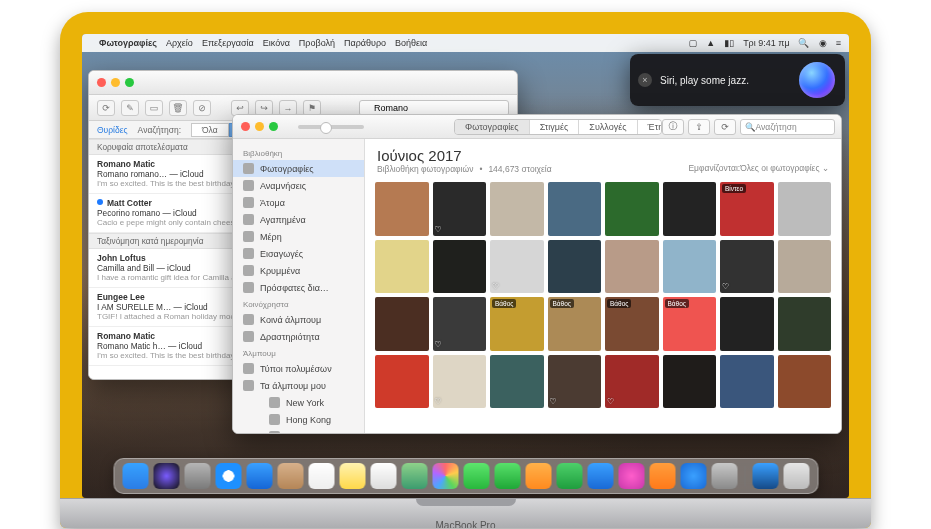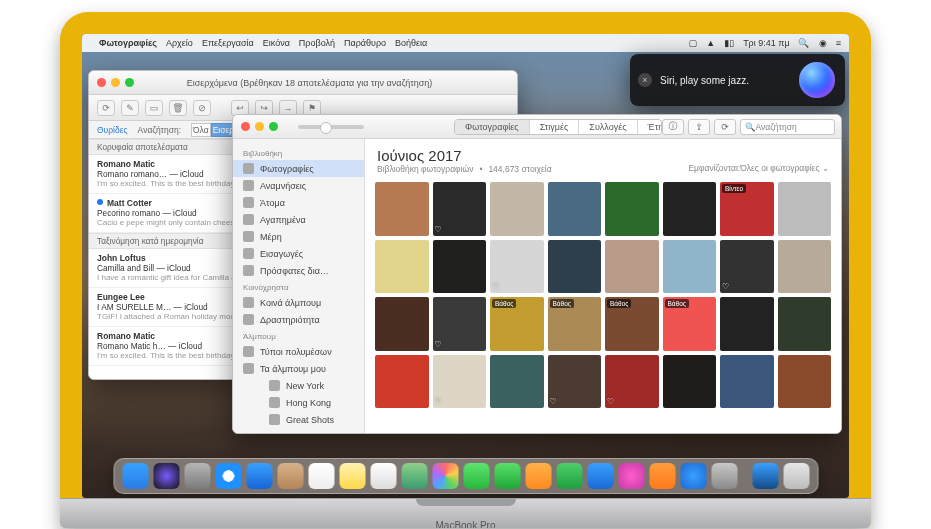--- a/index.html
+++ b/index.html
@@ -19,21 +19,21 @@
   
   .mail{top:36px;left:6px;width:430px;height:310px}
   .mail .titlebar{height:24px;background:linear-gradient(#fbfbfb,#e6e6e6);display:flex;align-items:center;font-size:9px;color:#555;border-bottom:1px solid #cfcfcf}
   .mail .titlebar .title{flex:1;text-align:center;padding-right:40px}
   .mail .toolbar{height:26px;background:linear-gradient(#fafafa,#e8e8e8);border-bottom:1px solid #d0d0d0;display:flex;align-items:center;gap:6px;padding:0 8px;font-size:10px;color:#666}
   .mail .tb-btn{width:18px;height:16px;border:1px solid #c9c9c9;border-radius:3px;background:#f5f5f5;display:flex;align-items:center;justify-content:center;font-size:9px;color:#777}
   .mail .search{margin-left:auto;width:150px}
   .mail .search input{width:100%;height:16px;border:1px solid #c7c7c7;border-radius:3px;font-size:9px;padding:0 14px;background:#fff}
   .mail .filterbar{height:18px;background:#f4f4f4;border-bottom:1px solid #d6d6d6;display:flex;align-items:center;gap:10px;padding:0 8px;font-size:8.5px;color:#666}
   .mail .filterbar .seg{display:flex;gap:0}
-  .mail .filterbar .seg span{padding:1px 1px;border:1px solid #c8c8c8;background:#fff}
+  .mail .filterbar .seg span{padding:1px 10px;border:1px solid #c8c8c8;background:#fff}
   .mail .filterbar .seg .act{background:#6aa7e8;color:#fff;border-color:#5a95d4}
   .mail .body{display:flex;height:calc(100% - 68px)}
   .mail .list{width:100%;overflow:hidden;font-size:8.5px;color:#333;background:#fff}
   .mail .hsec{background:#efefef;padding:2px 8px;font-size:8.3px;color:#666;border-top:1px solid #e0e0e0;border-bottom:1px solid #e0e0e0;display:flex;justify-content:space-between}
   .mail .msg{padding:4px 8px;border-bottom:1px solid #eee}
   .mail .msg .row1{display:flex;justify-content:space-between}
   .mail .msg .from{font-weight:600}
   .mail .msg .time{color:#888}
   .mail .msg .sub{color:#333;font-size:8.3px;white-space:nowrap;overflow:hidden;text-overflow:ellipsis}
   .mail .msg .prev{color:#999;font-size:8px;line-height:1.25;max-height:18px;overflow:hidden}
@@ -113,33 +113,35 @@
       <div class="orb"></div>
     </div>
 
     <div class="win mail">
       <div class="titlebar">
         <div class="traffic">
           <div class="dot red"></div>
           <div class="dot yel"></div>
           <div class="dot grn"></div>
         </div>
-        <div class="title">Εισερχόμενα (Βρέθηκαν 18 αποτελέσματα για την αναζήτηση)</div>
       </div>
       <div class="toolbar">
         <div class="tb-btn">⟳</div>
         <div class="tb-btn">✎</div>
         <div class="tb-btn">▭</div>
         <div class="tb-btn">🗑</div>
         <div class="tb-btn">⊘</div>
         <div style="width:8px"></div>
         <div class="tb-btn">↩</div>
         <div class="tb-btn">↪</div>
         <div class="tb-btn">→</div>
         <div class="tb-btn">⚑</div>
+        <div class="search">
+          <input value="Romano" placeholder="Αναζήτηση" style="">
+        </div>
       </div>
       <div class="filterbar">
         <span style="color:#2a7de1">Θυρίδες</span>
         <span>Αναζήτηση:</span>
         <span class="seg">
           <span>Όλα</span>
           <span class="act">Εισερχό</span>
         </span>
         <span>VIP</span>
         <span>Απεσταλμένα</span>
@@ -245,20 +247,24 @@
                 <span class="ic"></span>
                 <span>Αγαπημένα</span>
               </div>
               <div class="row">
                 <span class="ic"></span>
                 <span>Μέρη</span>
               </div>
               <div class="row">
                 <span class="ic"></span>
                 <span>Εισαγωγές</span>
+              </div>
+              <div class="row">
+                <span class="ic"></span>
+                <span>Κρυμμένα</span>
               </div>
               <div class="row">
                 <span class="ic"></span>
                 <span>Πρόσφατες δια…</span>
               </div>
             </div>
           <div class="sec">Κοινόχρηστα</div>
           <div id="side-sh">
               <div class="row">
                 <span class="ic"></span>

